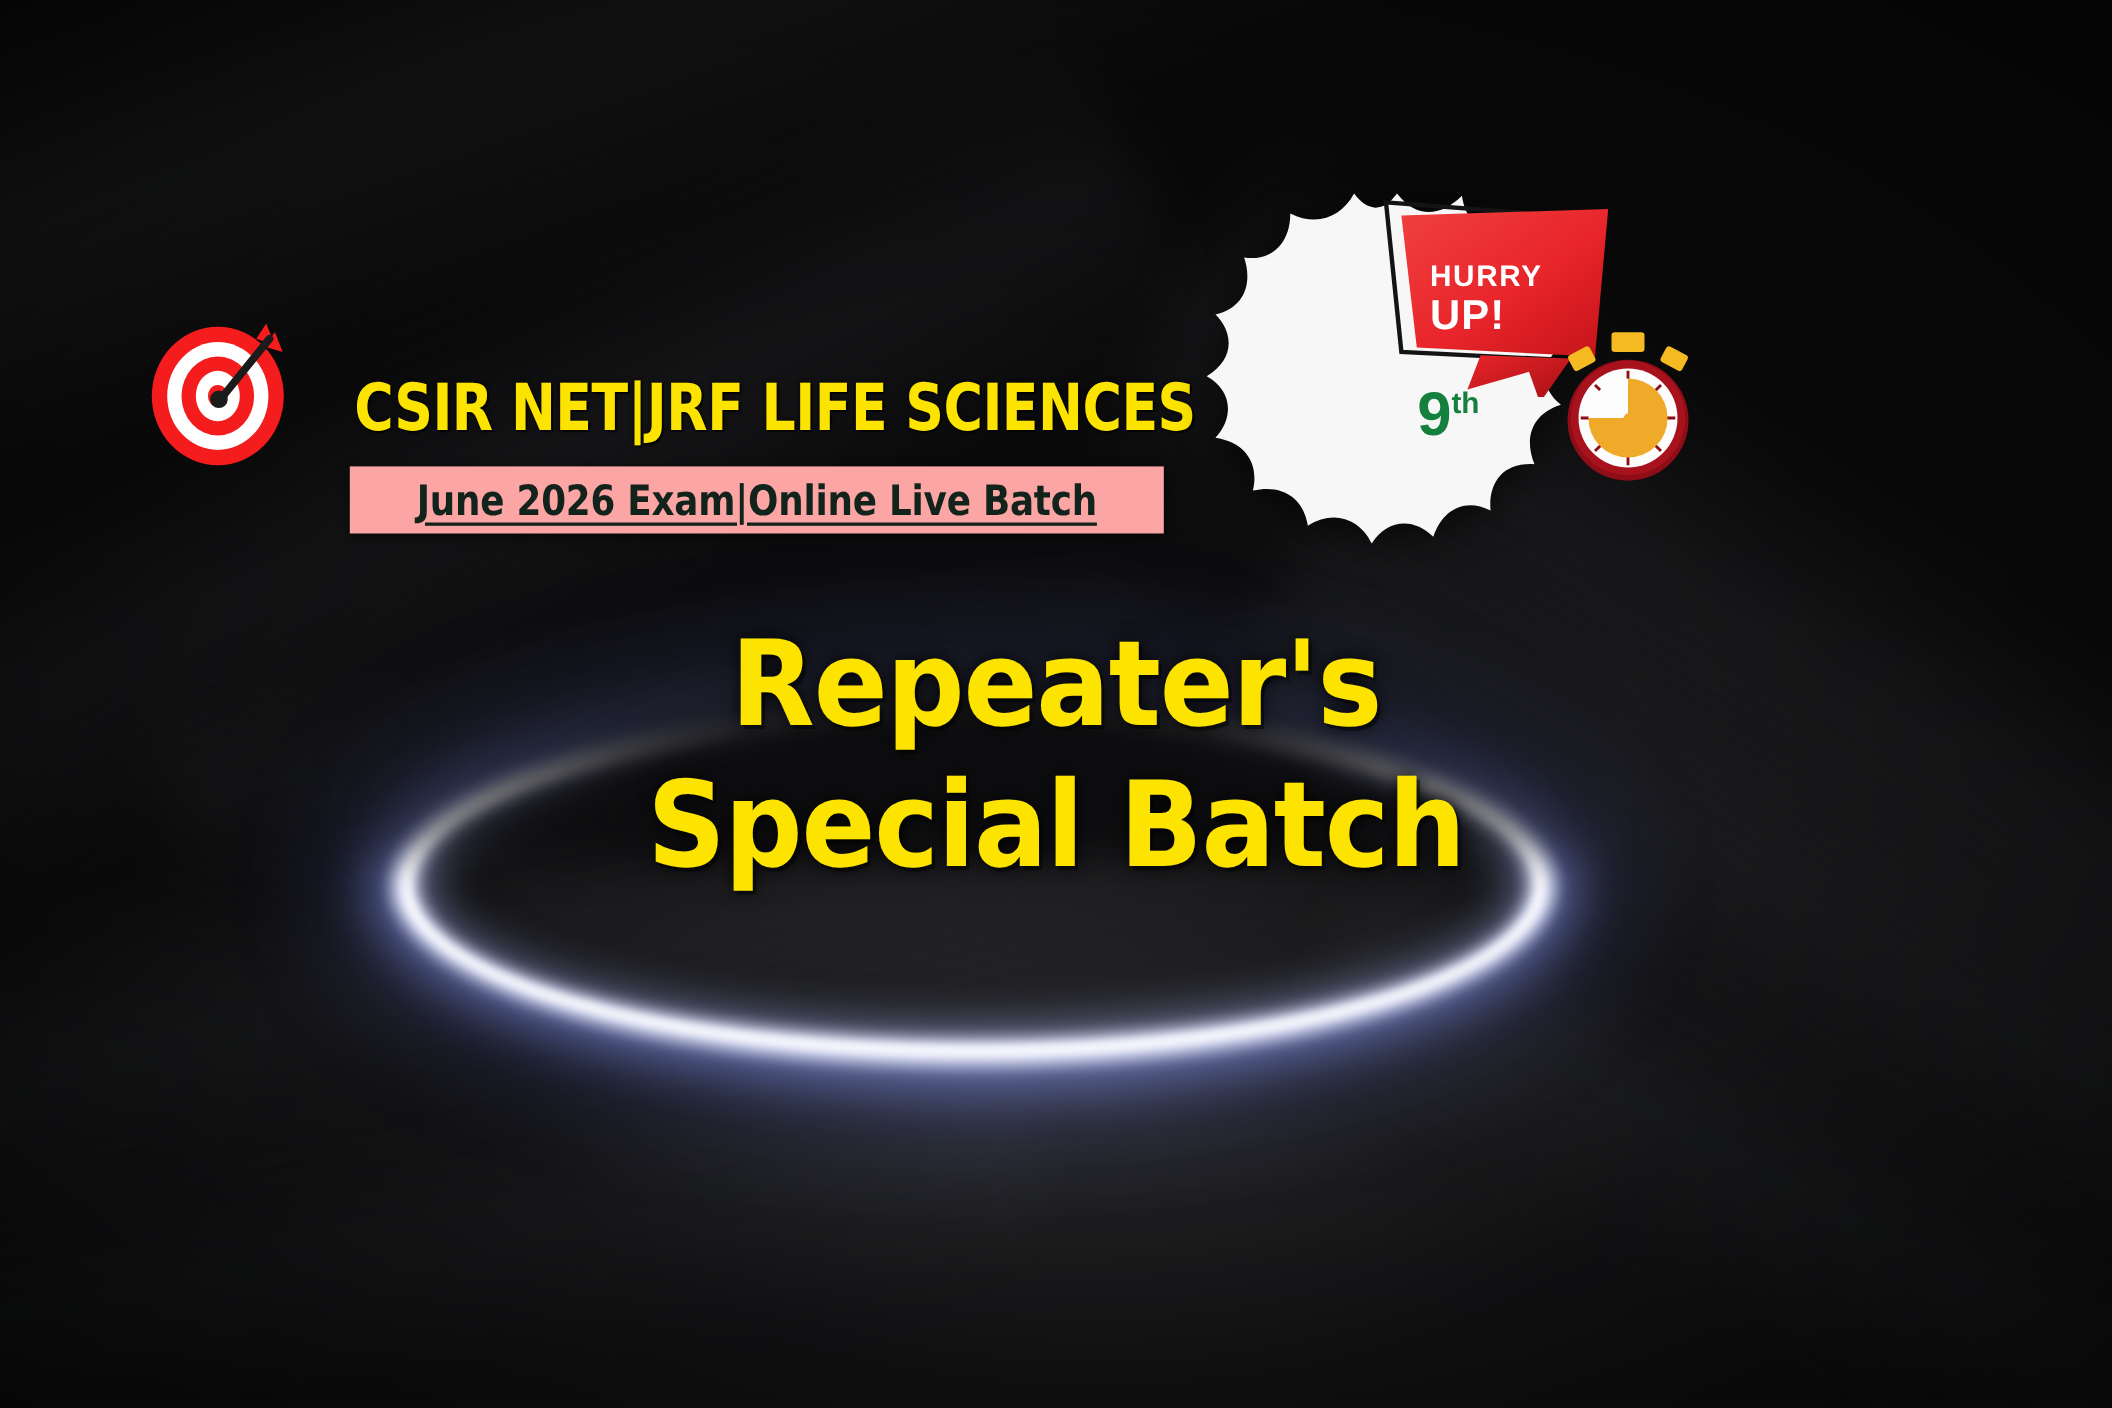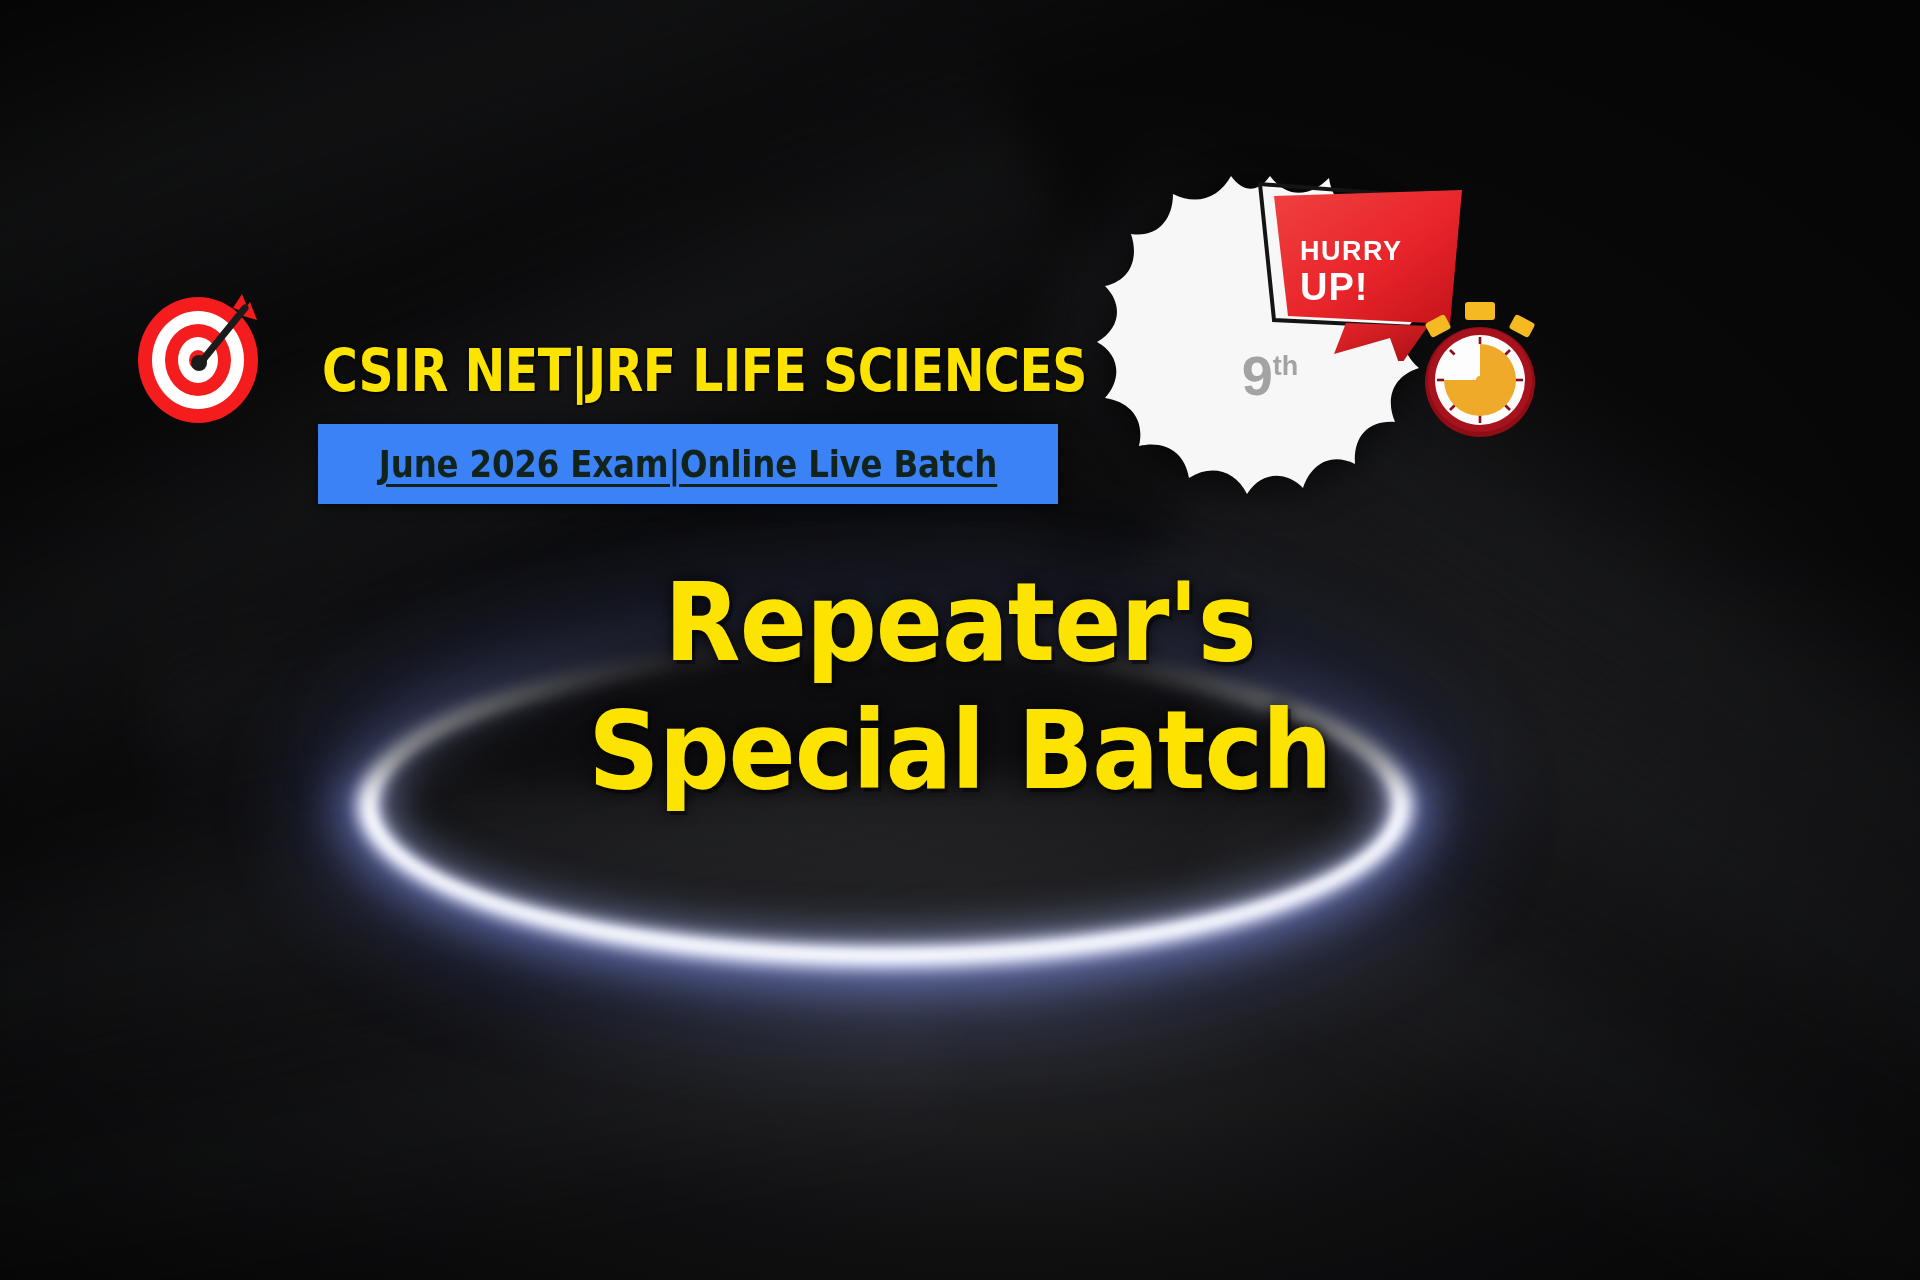--- a/index.html
+++ b/index.html
@@ -50,34 +50,34 @@
   
   .target{position:absolute;left:132px;top:282px;width:145px;height:145px;}
 
   
   .headline{position:absolute;left:322px;top:336px;
      font-family:"Liberation Sans Narrow","DejaVu Sans Condensed","Liberation Sans",sans-serif;
      font-weight:bold;font-size:59px;letter-spacing:-.5px;color:#FCE300;
      white-space:nowrap;transform:scaleX(.92);transform-origin:left center;
      text-shadow:0 0 4px rgba(0,0,0,.9),2px 2px 0 rgba(0,0,0,.6);}
 
-  .sub-box{position:absolute;left:318px;top:424px;width:740px;height:80px;
-     background:#3b82f6;box-shadow:0 3px 10px rgba(0,0,0,.6);}
+  .sub-box{position:absolute;left:318px;top:424px;width:740px;height:61px;
+     background:#fca5a5;box-shadow:0 3px 10px rgba(0,0,0,.6);}
   .sub-text{position:absolute;left:0;top:0;width:100%;height:100%;
      display:flex;align-items:center;justify-content:center;
      font-family:"Liberation Sans Narrow","DejaVu Sans Condensed","Liberation Sans",sans-serif;
      font-weight:bold;font-size:38px;color:#12231c;letter-spacing:-.2px;
      text-decoration:underline;text-underline-offset:7px;text-decoration-thickness:3px;
      white-space:nowrap;transform:scaleX(.95);}
 
   
   .burst{position:absolute;left:1085px;top:172px;width:370px;height:340px;
      filter:drop-shadow(0 6px 18px rgba(0,0,0,.7));}
-  .burst-day{position:absolute;left:1195px;top:348px;width:150px;text-align:center;
-     font-weight:bold;font-size:56px;color:#a3a3a3;line-height:1;white-space:nowrap;}
+  .burst-day{position:absolute;left:1195px;top:348px;width:150px;text-align:right;
+     font-weight:bold;font-size:56px;color:#15803d;line-height:1;white-space:nowrap;}
   .burst-day sup{font-size:27px;vertical-align:super;font-weight:bold;}
   .burst-month{position:absolute;left:1110px;top:424px;width:330px;text-align:center;
      font-weight:bold;font-size:55px;color:#0a0a0a;letter-spacing:-1px;line-height:1;}
 
   
   .hurry{position:absolute;left:1250px;top:176px;width:230px;height:185px;}
   .hurry-txt{position:absolute;left:1300px;top:222px;width:150px;
      color:#fff;font-weight:bold;line-height:1;pointer-events:none;margin-top:16px;}
   .hurry-l1{font-size:27px;letter-spacing:1.5px;display:block;}
   .hurry-l2{font-size:38px;letter-spacing:1px;display:block;margin-top:3px;}

